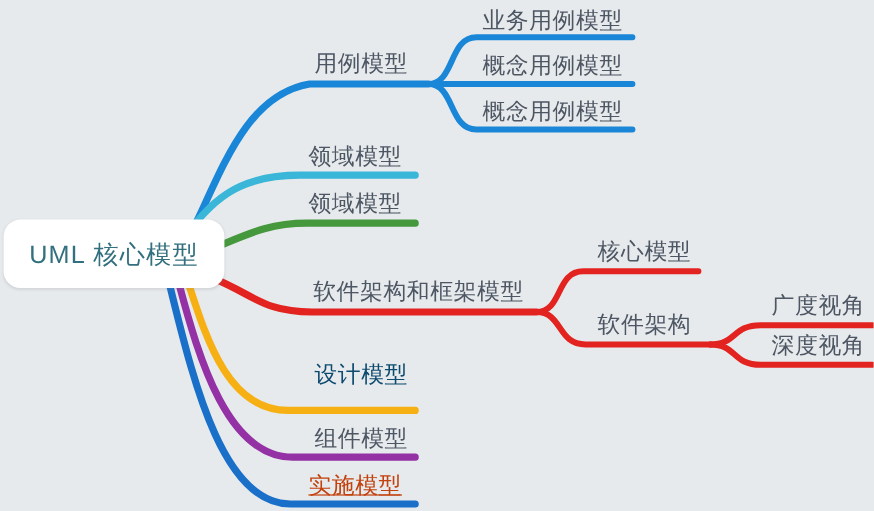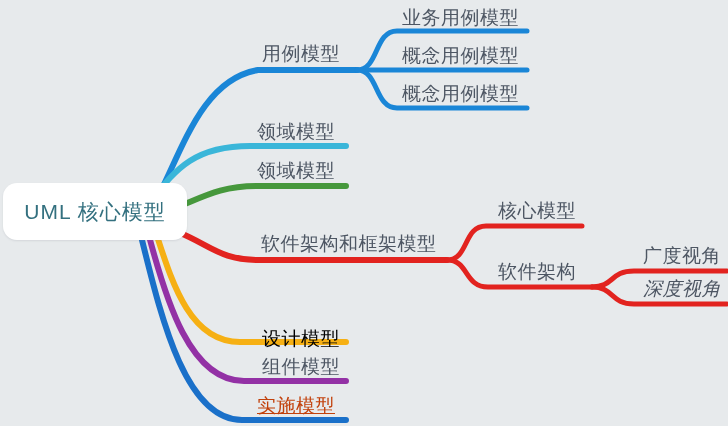--- a/index.html
+++ b/index.html
@@ -65,18 +65,18 @@
   <div class="node-label" style="left: 402px; top: 46px; color: rgb(77, 86, 99);">概念用例模型</div>
   <div class="node-label" style="left: 402px; top: 84px; color: rgb(77, 86, 99);">概念用例模型</div>
 
   <div class="node-label" style="left: 257px; top: 122px; color: rgb(77, 86, 99);">领域模型</div>
   <div class="node-label" style="left: 257px; top: 161px; color: rgb(77, 86, 99);">领域模型</div>
 
   <div class="node-label" style="left: 261px; top: 234px; color: rgb(77, 86, 99);">软件架构和框架模型</div>
   <div class="node-label" style="left: 498px; top: 201px; color: rgb(77, 86, 99);">核心模型</div>
   <div class="node-label" style="left: 498px; top: 262px; color: rgb(77, 86, 99);">软件架构</div>
   <div class="node-label" style="left: 643px; top: 246px; color: rgb(77, 86, 99);">广度视角</div>
-  <div class="node-label" style="left: 643px; top: 279px; color: rgb(77, 86, 99); font-style: italic;">深度视角</div>
+  <div class="node-label" style="left: 643px; top: 279px; color: rgb(77, 86, 99);">深度视角</div>
 
-  <div class="node-label" style="left: 262px; top: 330px; color: #000000; font-family: Liberation Mono, monospace;">设计模型</div>
+  <div class="node-label" style="left: 262px; top: 303px; color: #0c4a6e;">设计模型</div>
   <div class="node-label" style="left: 262px; top: 357px; color: rgb(77, 86, 99);">组件模型</div>
   <div class="node-label" style="left: 257px; top: 396px; color: #c2410c; text-decoration: underline;">实施模型</div>
 </div>
 
 </body></html>

